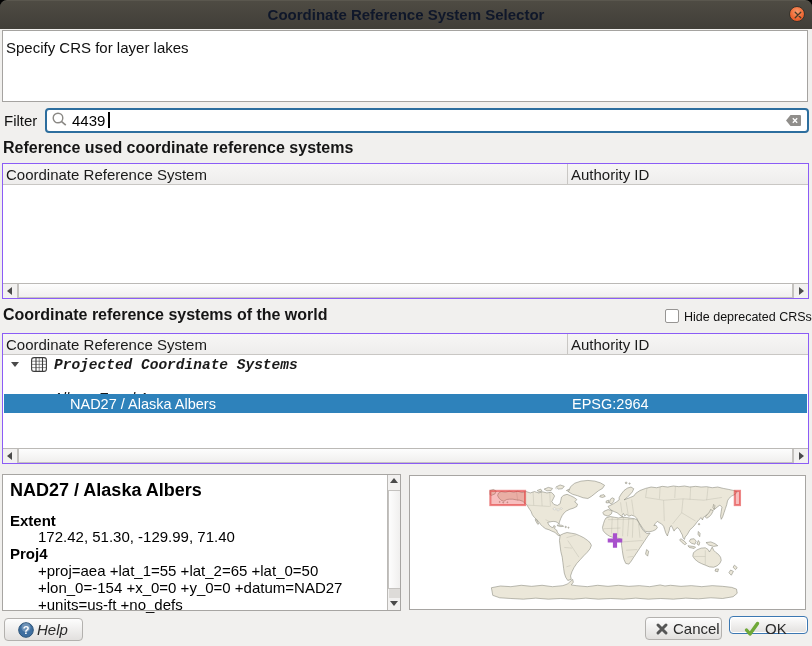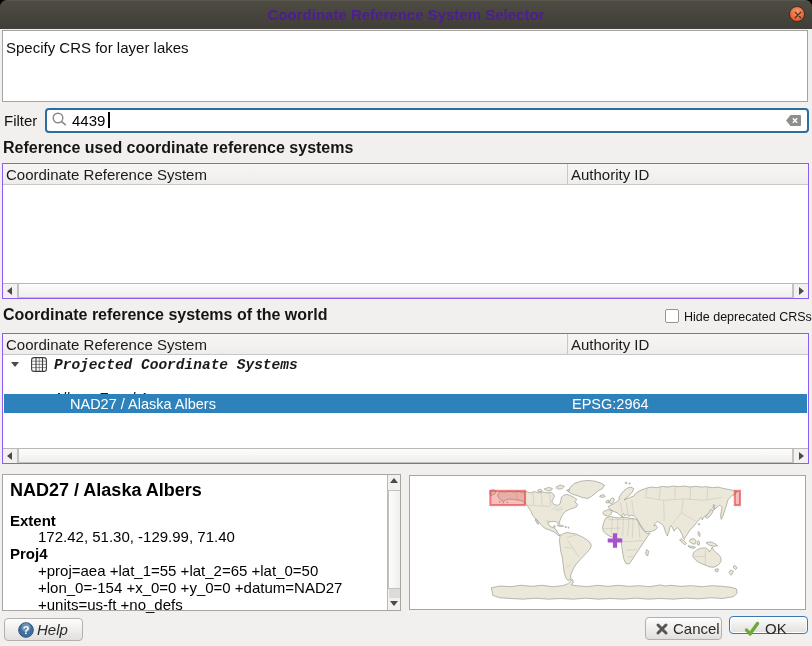--- a/index.html
+++ b/index.html
@@ -6,21 +6,21 @@
   body{width:812px;height:646px;position:relative;overflow:hidden;
        background:#f1f0ee;font-family:"Liberation Sans",sans-serif;
        -webkit-font-smoothing:antialiased;}
   .abs{position:absolute;}
   
   #tbarband{left:0;top:0;width:812px;height:29px;background:#000;}
   #tbar{left:0;top:0;width:812px;height:29px;
         background:linear-gradient(#4e4b43,#403e38);
         border-radius:7px 7px 0 0;border-top:1px solid #5a574e;box-sizing:border-box;}
   #title{left:0;top:0;width:812px;height:29px;line-height:29px;text-align:center;
-         color:#4c1d95;font-size:15px;font-weight:bold;}
+         color:#0f172a;font-size:15px;font-weight:bold;}
   #closebtn{left:789px;top:6px;width:16px;height:16px;border-radius:50%;
             background:radial-gradient(circle at 50% 35%, #f99c70, #ef6a35 55%, #e1491d);
             border:1px solid #38342c;box-sizing:border-box;}
   #closebtn svg{position:absolute;left:3px;top:3px;}
   
   #specbox{left:2px;top:30px;width:806px;height:72px;background:#fff;
            border:1px solid #a5a3a0;box-sizing:border-box;}
   #spectext{left:6px;top:39px;font-size:15px;color:#101010;}
   
   #filterlabel{left:4px;top:112px;font-size:15px;color:#101010;}

